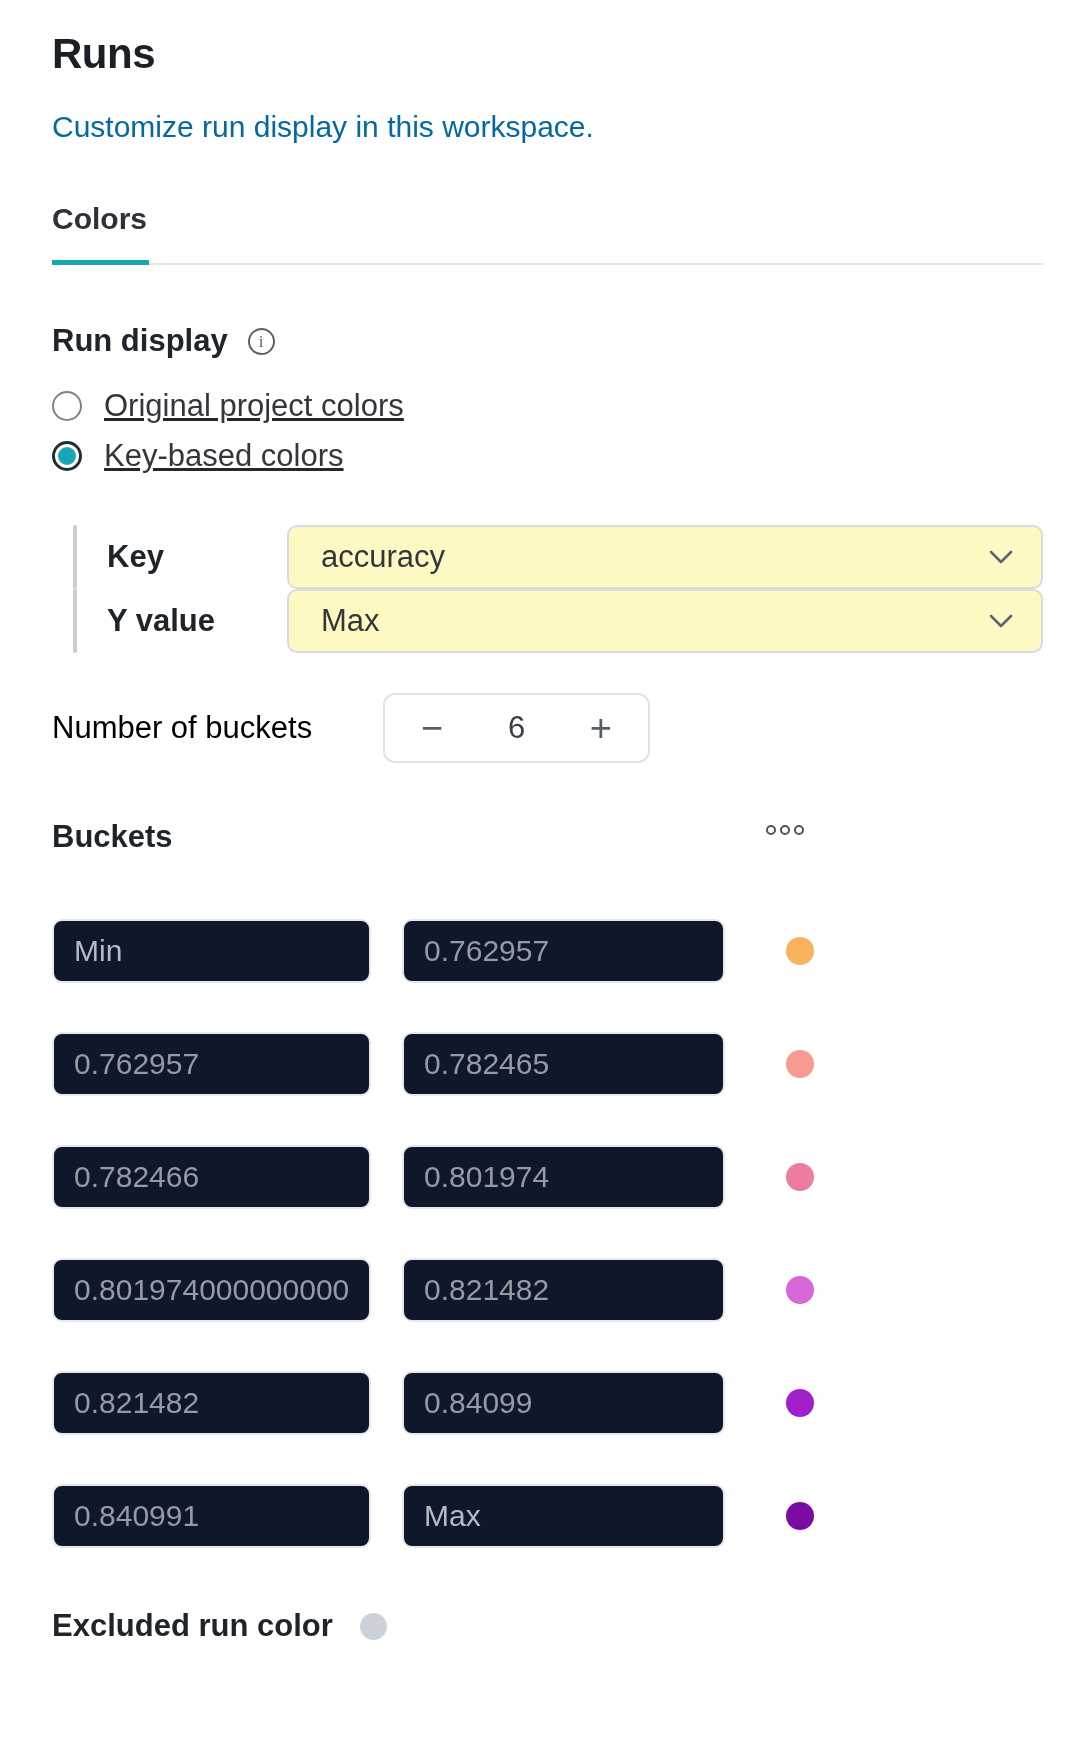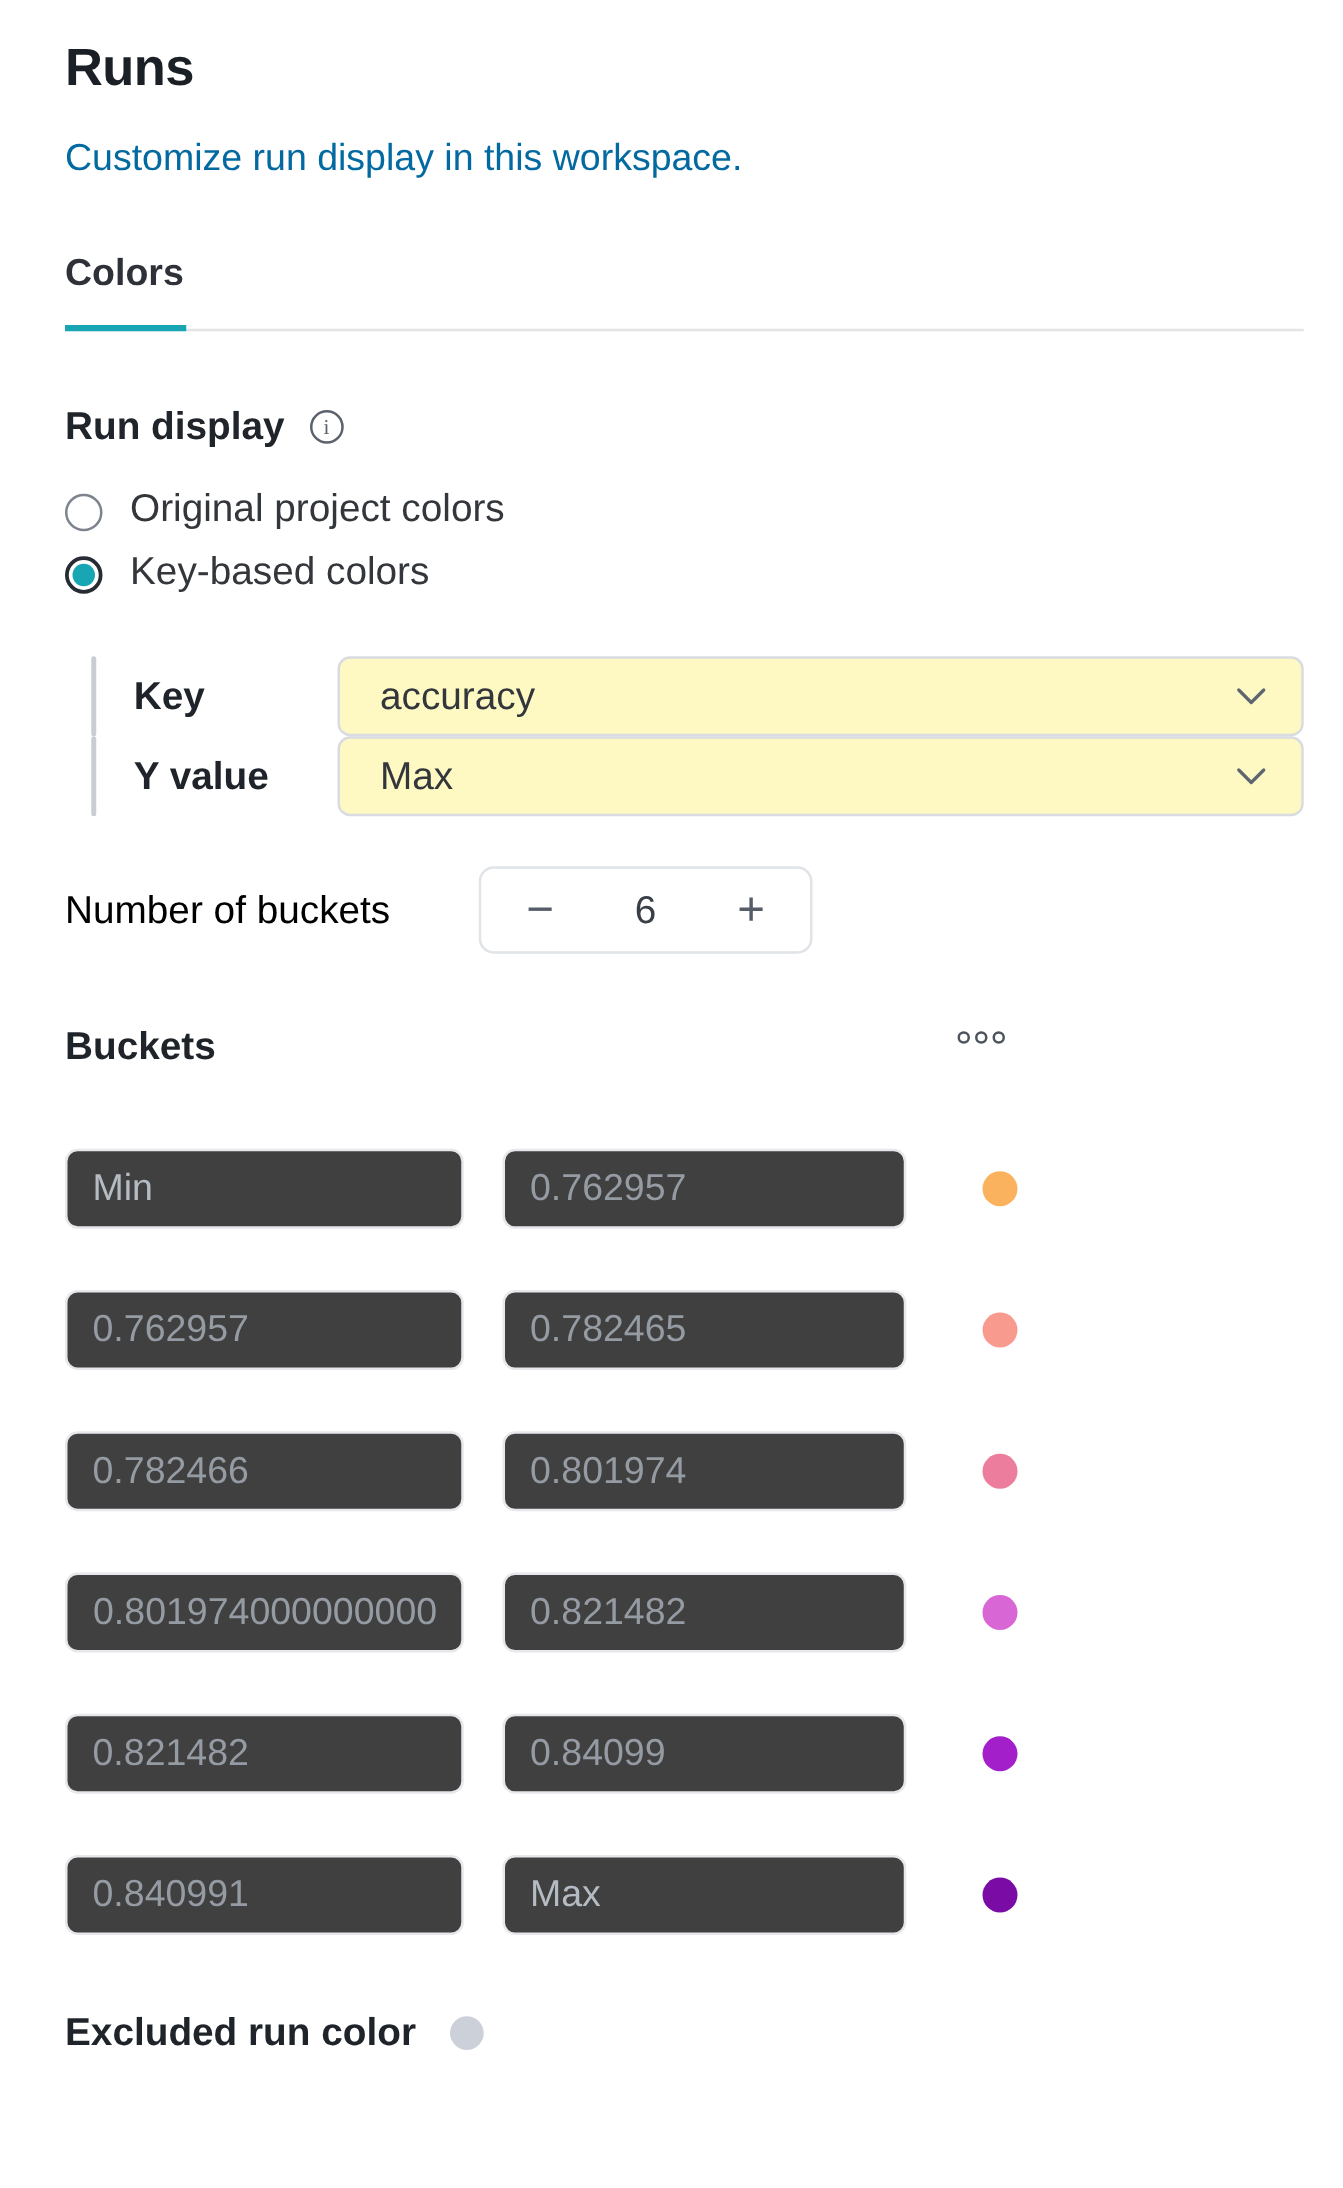--- a/index.html
+++ b/index.html
@@ -21,32 +21,32 @@
   
   .section-label-row { margin-top:58px; display:flex; align-items:center; gap:20px; }
   .section-label { font-size:31px; font-weight:700; color:#20242b; }
   .info-icon {
     width:27px; height:27px; border-radius:50%;
     border:2px solid #5b626d; color:#5b626d;
     font-size:17px; line-height:1; display:flex; align-items:center; justify-content:center;
     font-family:"Liberation Serif", serif;
   }
   .radio-group { margin-top:28px; display:flex; flex-direction:column; gap:12px; }
-  .radio-row { display:flex; align-items:flex-end; gap:22px; height:38px; cursor:pointer; }
+  .radio-row { display:flex; align-items:center; gap:22px; height:38px; cursor:pointer;text-decoration:underline; }
   .radio { width:30px; height:30px; border-radius:50%; border:2.5px solid #7d848e; background:#fff; position:relative; flex:0 0 auto; }
   .radio.checked { border:3px solid #272c34; }
   .radio .radio-dot { display:none; }
   .radio.checked .radio-dot { display:block; position:absolute; inset:3px; border-radius:50%; }
   .radio-label { font-size:31px; color:#33373c; }
   
   .field-row { margin-left:21px; display:flex; align-items:stretch; height:64px; }
   .field-row.key-row { margin-top:50px; }
   .field-row.y-row { }
   .field-accent-bar { width:4px; background:#c9ced4; border-radius:2px; flex:0 0 auto; }
-  .field-label { width:193px; display:flex; align-items:center; padding-left:30px; font-size:31px; font-weight:700; color:#1f242b; flex:0 0 auto; }
+  .field-label { width:210px; display:flex; align-items:center; padding-left:30px; font-size:31px; font-weight:700; color:#1f242b; flex:0 0 auto; }
   .select {
     flex:1; border:2px solid #d8dce1; border-radius:10px; background:#fef9c3;
     display:flex; align-items:center; padding:0 28px 0 32px; cursor:pointer;
   }
   .select-value { font-size:31px; color:#33373c; flex:1; }
   .chevron-down { width:24px; height:16px; flex:0 0 auto; }
   
   .buckets-count-row { margin-top:40px; display:flex; align-items:center; height:70px; }
   .buckets-count-label { width:331px; font-size:31px; font-weight:400; color:#000000; flex:0 0 auto; }
   .stepper {
@@ -59,21 +59,21 @@
   }
   .stepper-value { font-size:31px; color:#393f47; }
   
   .buckets-header { margin-top:56px; position:relative; height:40px; }
   .buckets-heading { font-size:31px; font-weight:700; color:#1f242b; }
   .overflow-menu { position:absolute; left:710px; top:2px; display:flex; gap:4px; cursor:pointer; padding:4px; }
   .overflow-menu span { width:10px; height:10px; border:2.5px solid #4d545e; border-radius:50%; background:#fff; }
   .bucket-grid { margin-top:60px; }
   .bucket-row { display:flex; align-items:center; height:64px; margin-bottom:49px; }
   .bucket-input {
-    height:64px; border:2px solid #e6e8eb; border-radius:10px; background:#404040;
+    height:64px; border:2px solid #e6e8eb; border-radius:10px; background:#0f172a;
     font-family:inherit; font-size:30px; color:#959ba3; padding:0 20px; outline:none;
   }
   .bucket-input::placeholder { color:#b5bbc3; opacity:1; }
   .bucket-min { width:319px; margin-right:31px; }
   .bucket-max { width:323px; }
   .color-dot { width:28px; height:28px; border-radius:50%; margin-left:61px; flex:0 0 auto; cursor:pointer; }
   
   .excluded-row { margin-top:60px; display:flex; align-items:center; }
   .excluded-label { font-size:31px; font-weight:700; color:#1f242b; width:295px; }
   .excluded-dot { width:27px; height:27px; border-radius:50%; margin-left:13px; cursor:pointer; }

